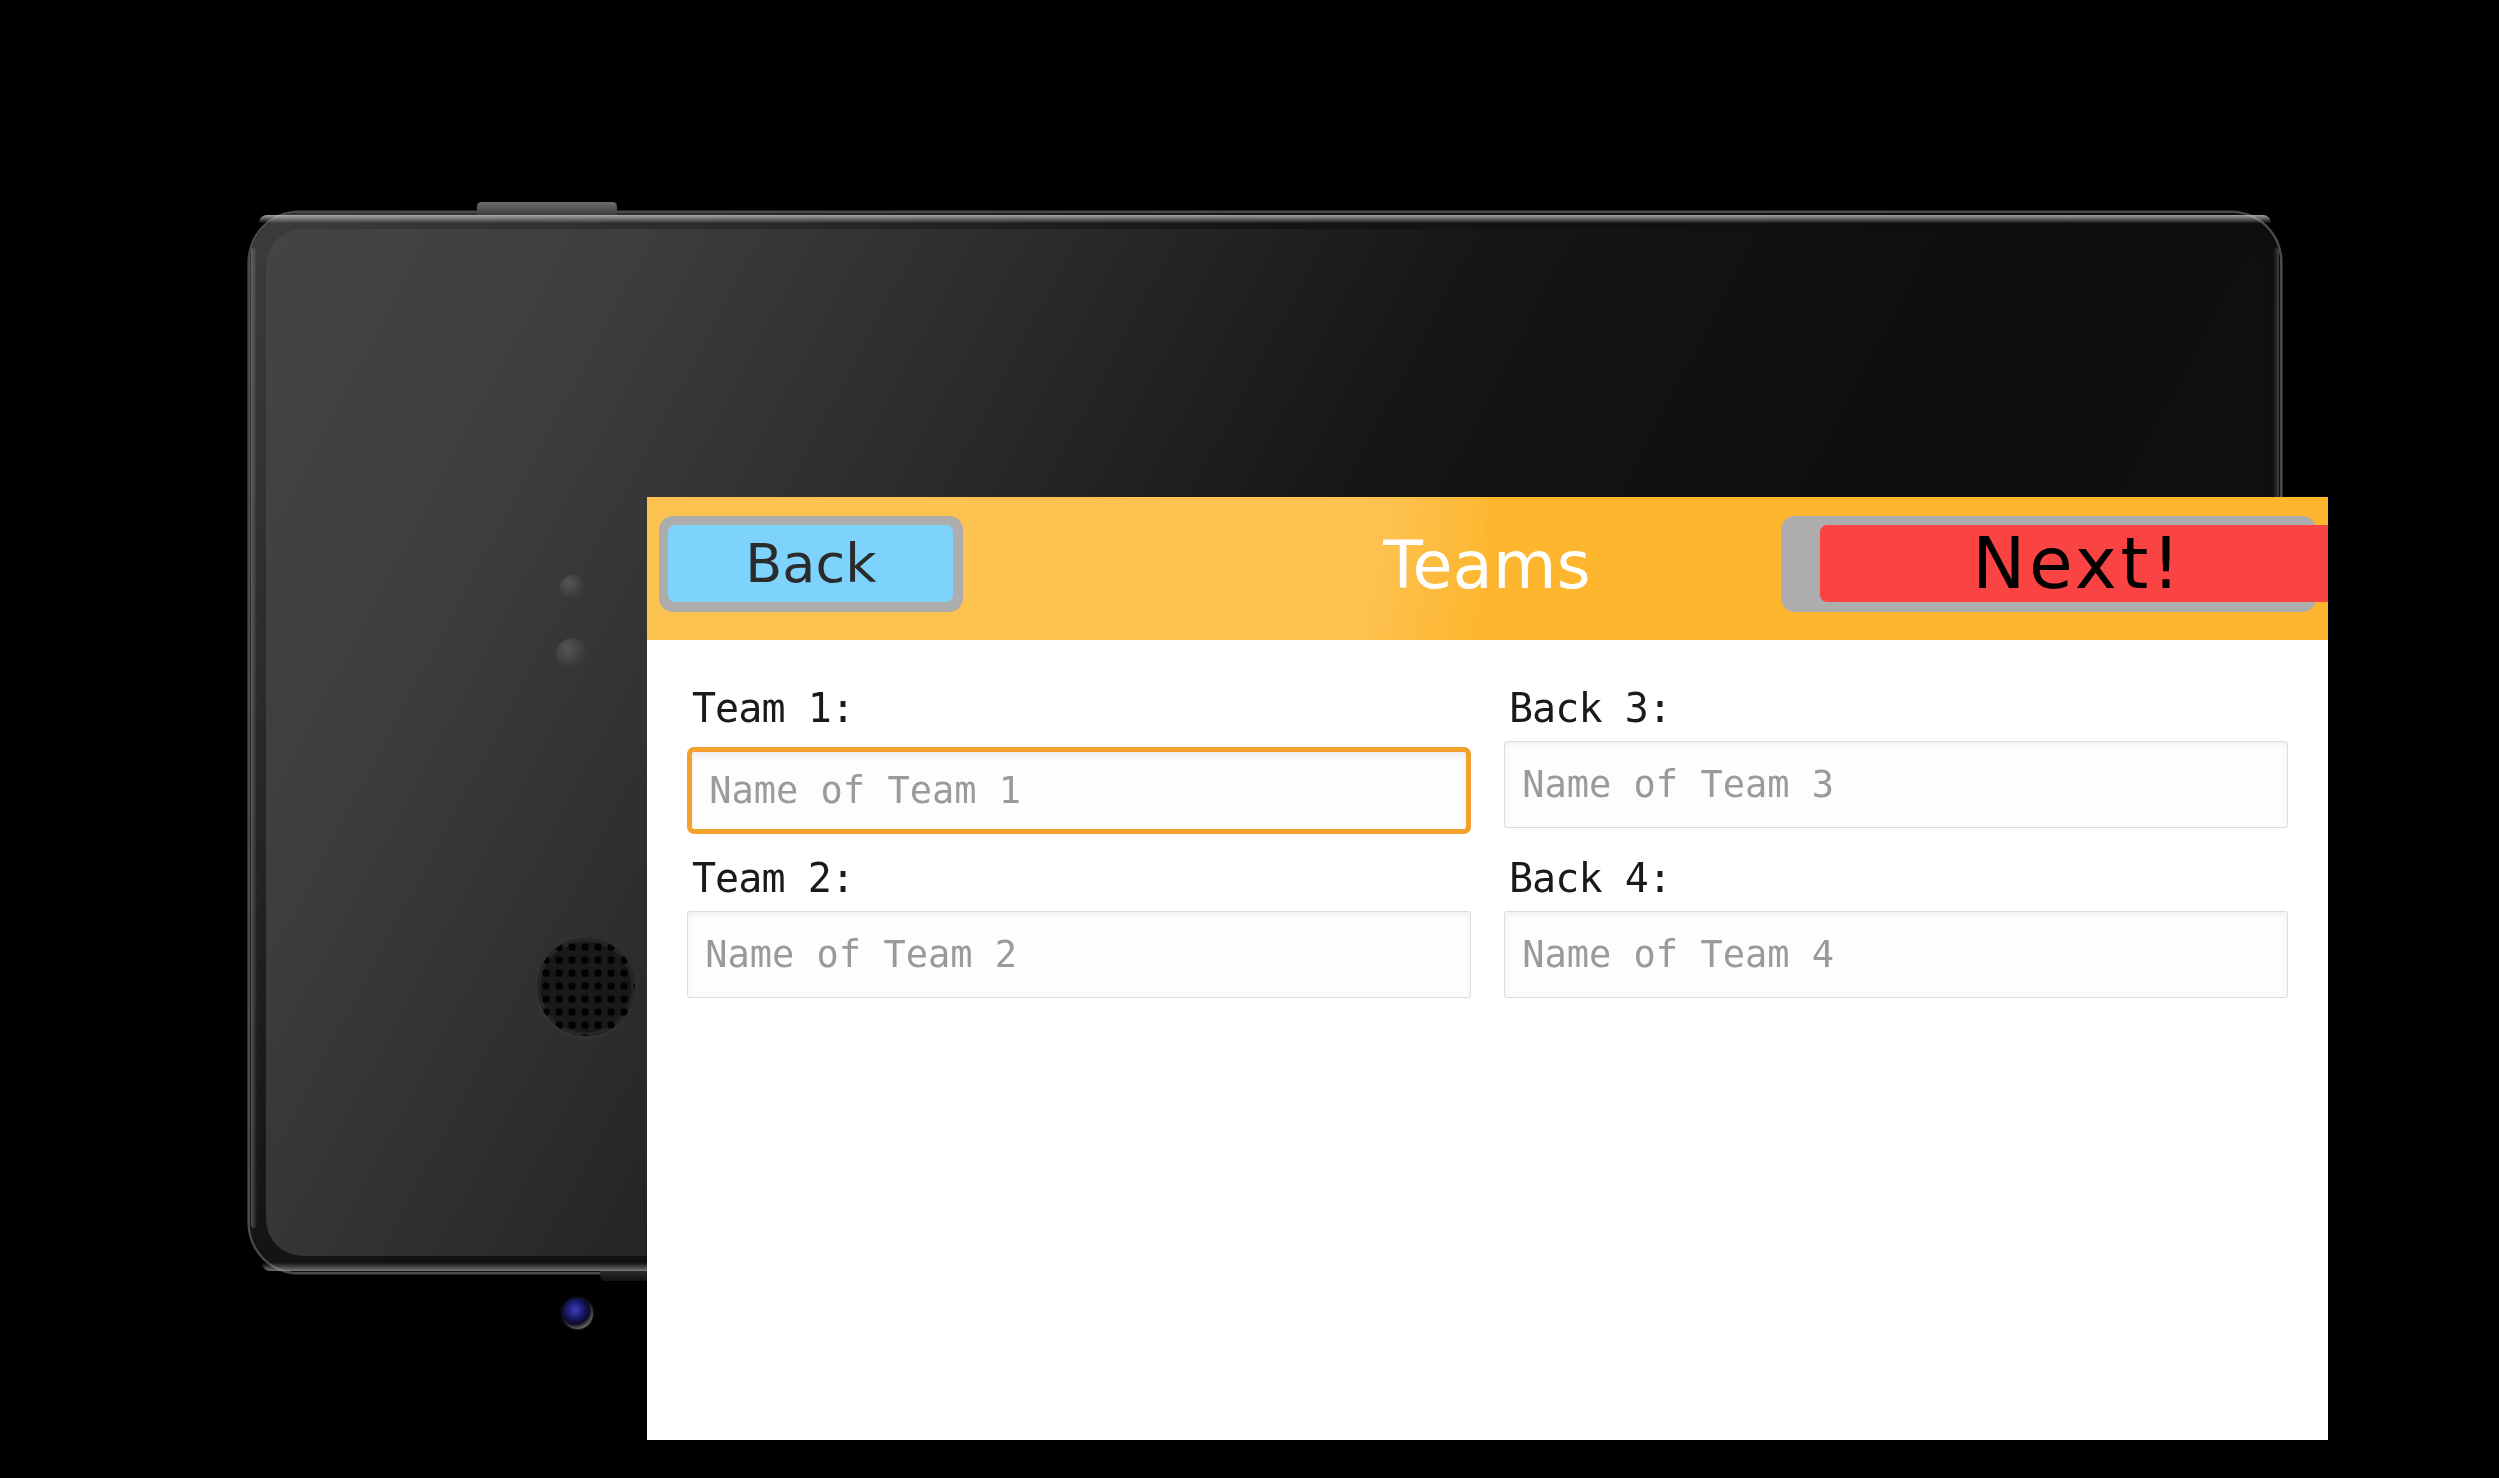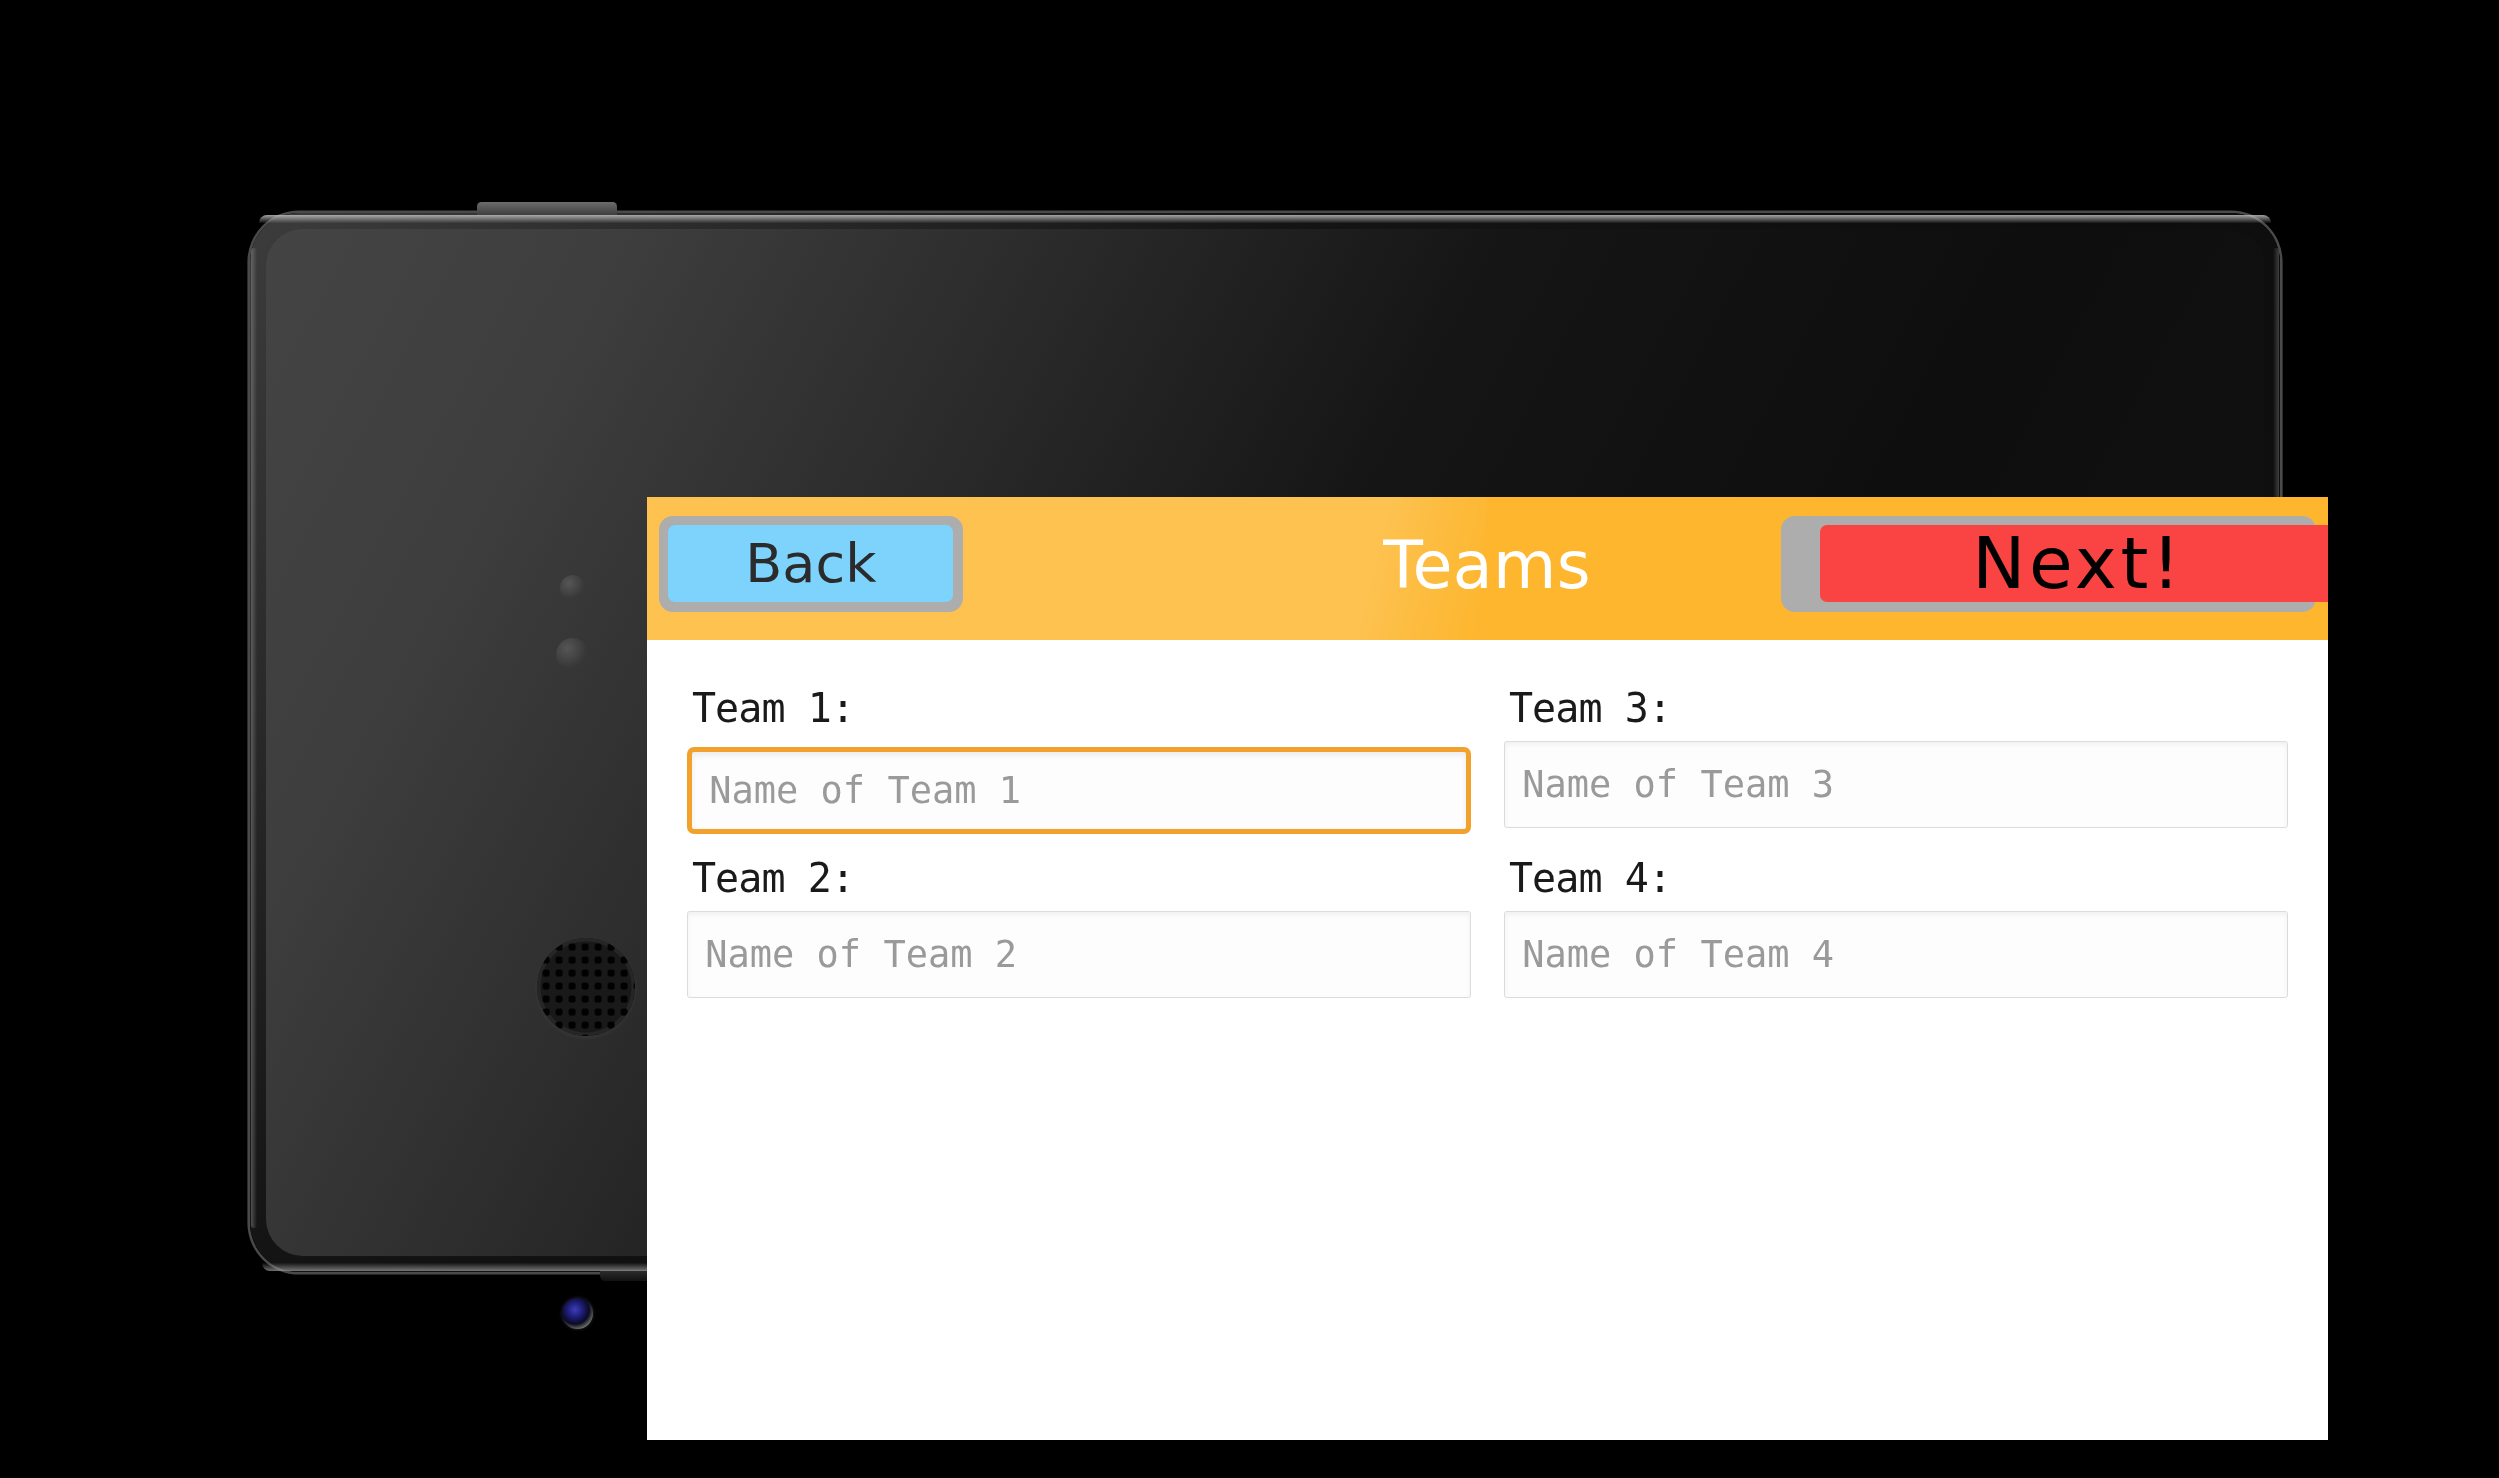--- a/index.html
+++ b/index.html
@@ -327,31 +327,31 @@
 
         <div id="form-body">
           <div id="form-grid">
 
             <div class="field-group">
               <span class="field-label">Team 1:</span>
               <input class="field-input is-focused" type="text" placeholder="Name of Team 1" style="">
             </div>
 
             <div class="field-group">
-              <span class="field-label">Team 3:</span>
+              <span class="field-label">Back 3:</span>
               <input class="field-input" type="text" placeholder="Name of Team 3" style="">
             </div>
 
             <div class="field-group">
               <span class="field-label">Team 2:</span>
               <input class="field-input" type="text" placeholder="Name of Team 2" style="">
             </div>
 
             <div class="field-group">
-              <span class="field-label">Team 4:</span>
+              <span class="field-label">Back 4:</span>
               <input class="field-input" type="text" placeholder="Name of Team 4" style="">
             </div>
 
           </div>
         </div>
 
       </div>
     </div>
   </div>
 </div>

